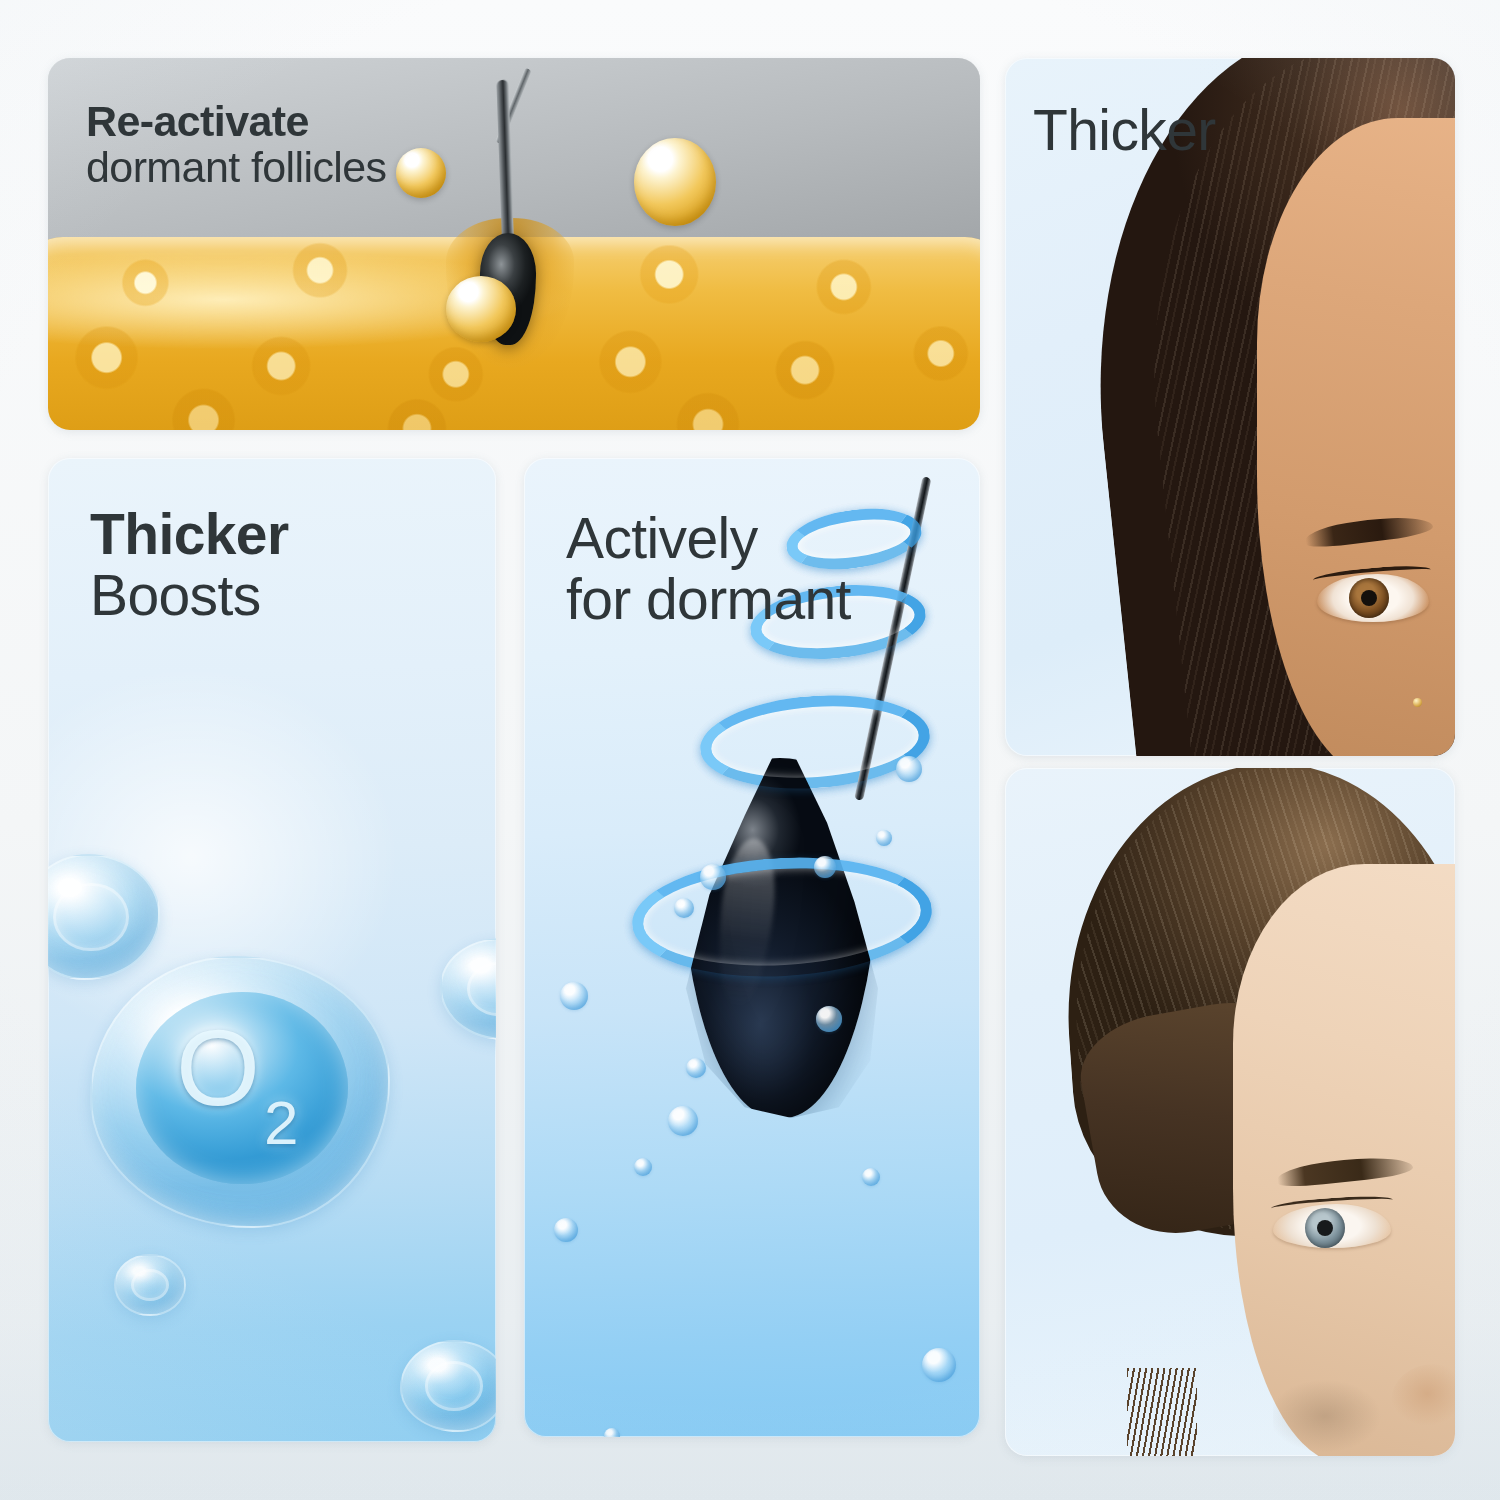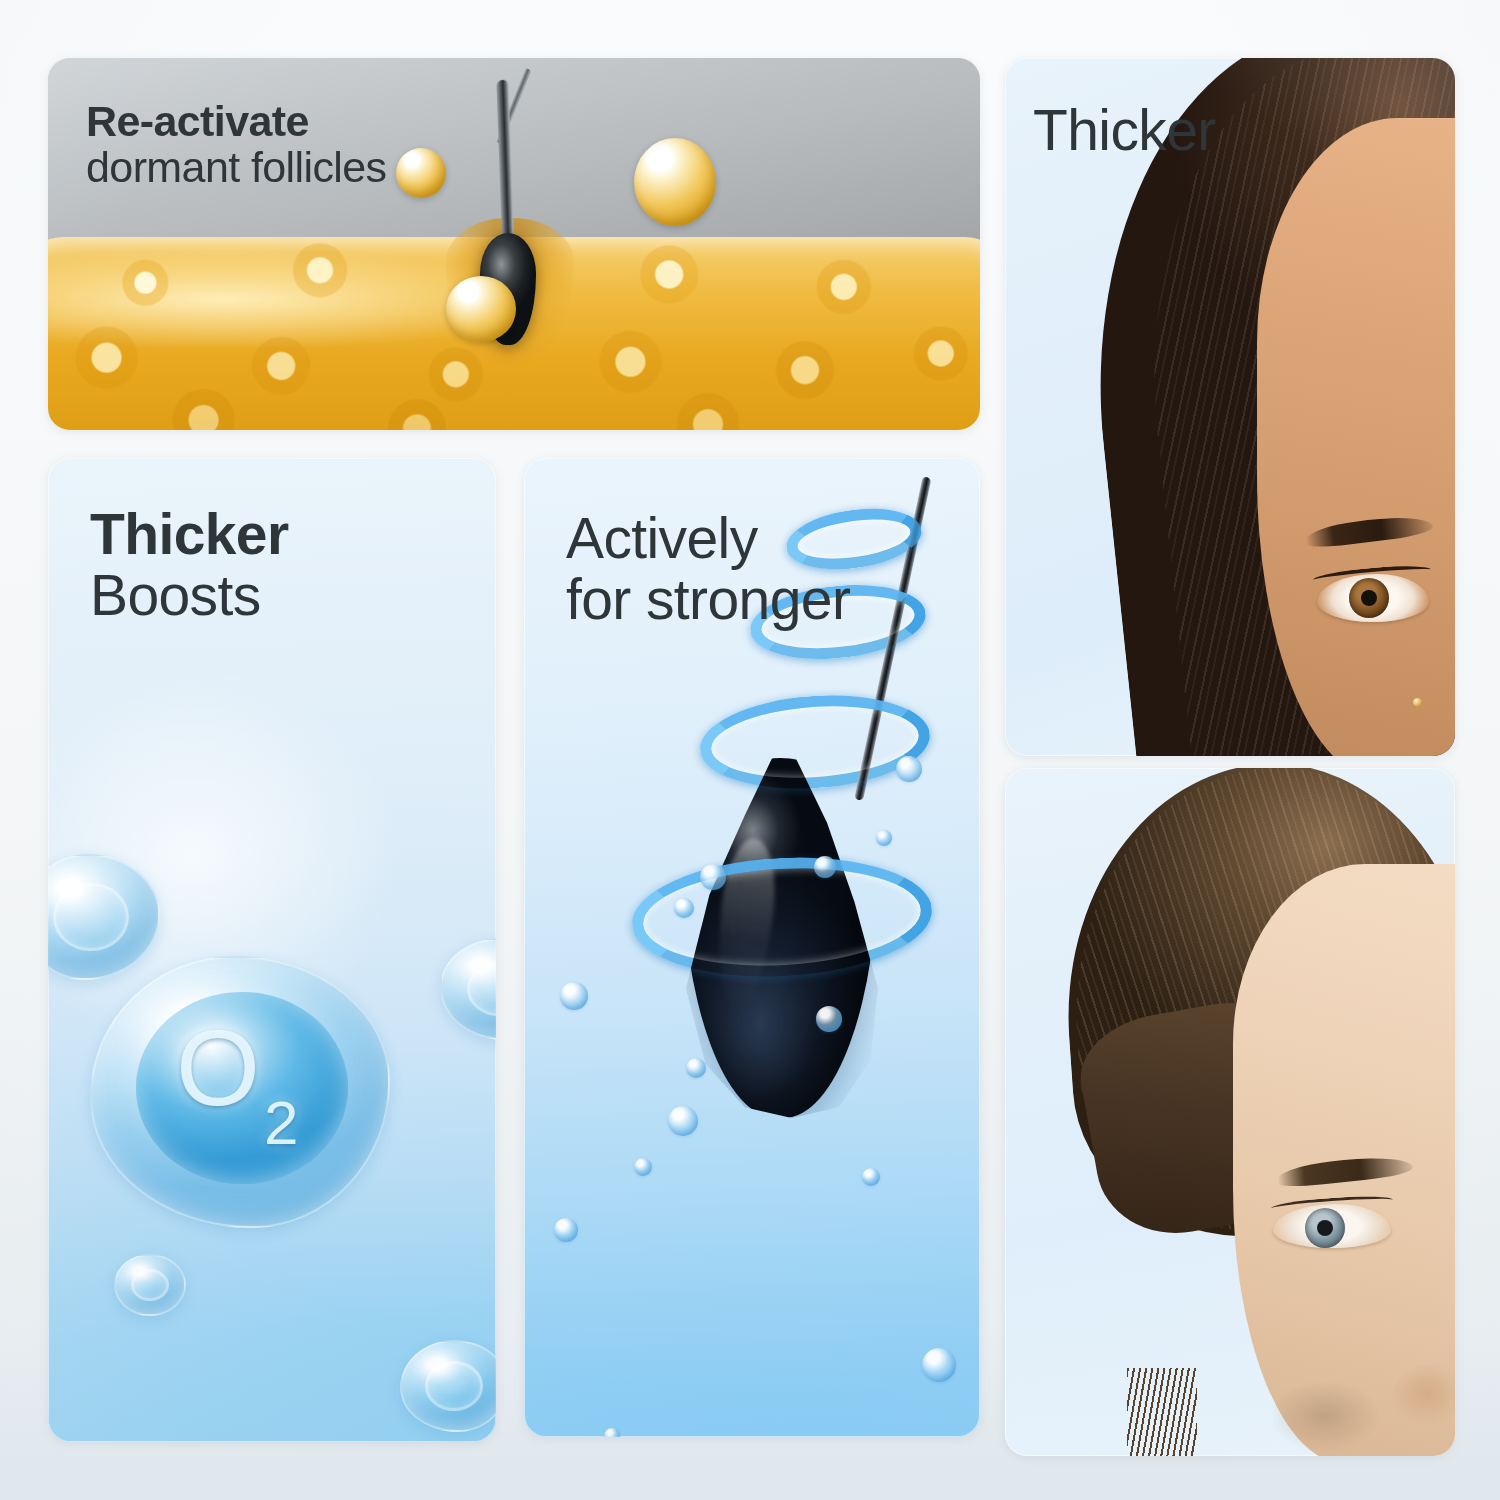--- a/index.html
+++ b/index.html
@@ -474,21 +474,21 @@
     <div class="wbub" style="left:30px;top:760px;width:24px;height:24px"></div>
     <div class="wbub" style="left:292px;top:548px;width:26px;height:26px"></div>
     <div class="wbub" style="left:338px;top:710px;width:18px;height:18px"></div>
     <div class="wbub" style="left:398px;top:890px;width:34px;height:34px"></div>
     <div class="wbub" style="left:80px;top:970px;width:16px;height:16px"></div>
     <div class="wbub" style="left:150px;top:440px;width:20px;height:20px"></div>
     <div class="wbub" style="left:176px;top:406px;width:26px;height:26px"></div>
 
     <h2 class="heading">
       <span class="l1 w-light">Actively</span>
-      <span class="l3 w-light">for stronger</span>
+      <span class="l3 w-light">for dormant</span>
     </h2>
   </section>
 
   <section class="panel" id="p-woman">
     <div id="womanFace"></div>
     <div id="womanHair"></div>
     <div id="womanHairStreak"></div>
     <div id="womanBrow"></div>
     <div id="womanEye"></div>
     <div id="womanIris"></div>

